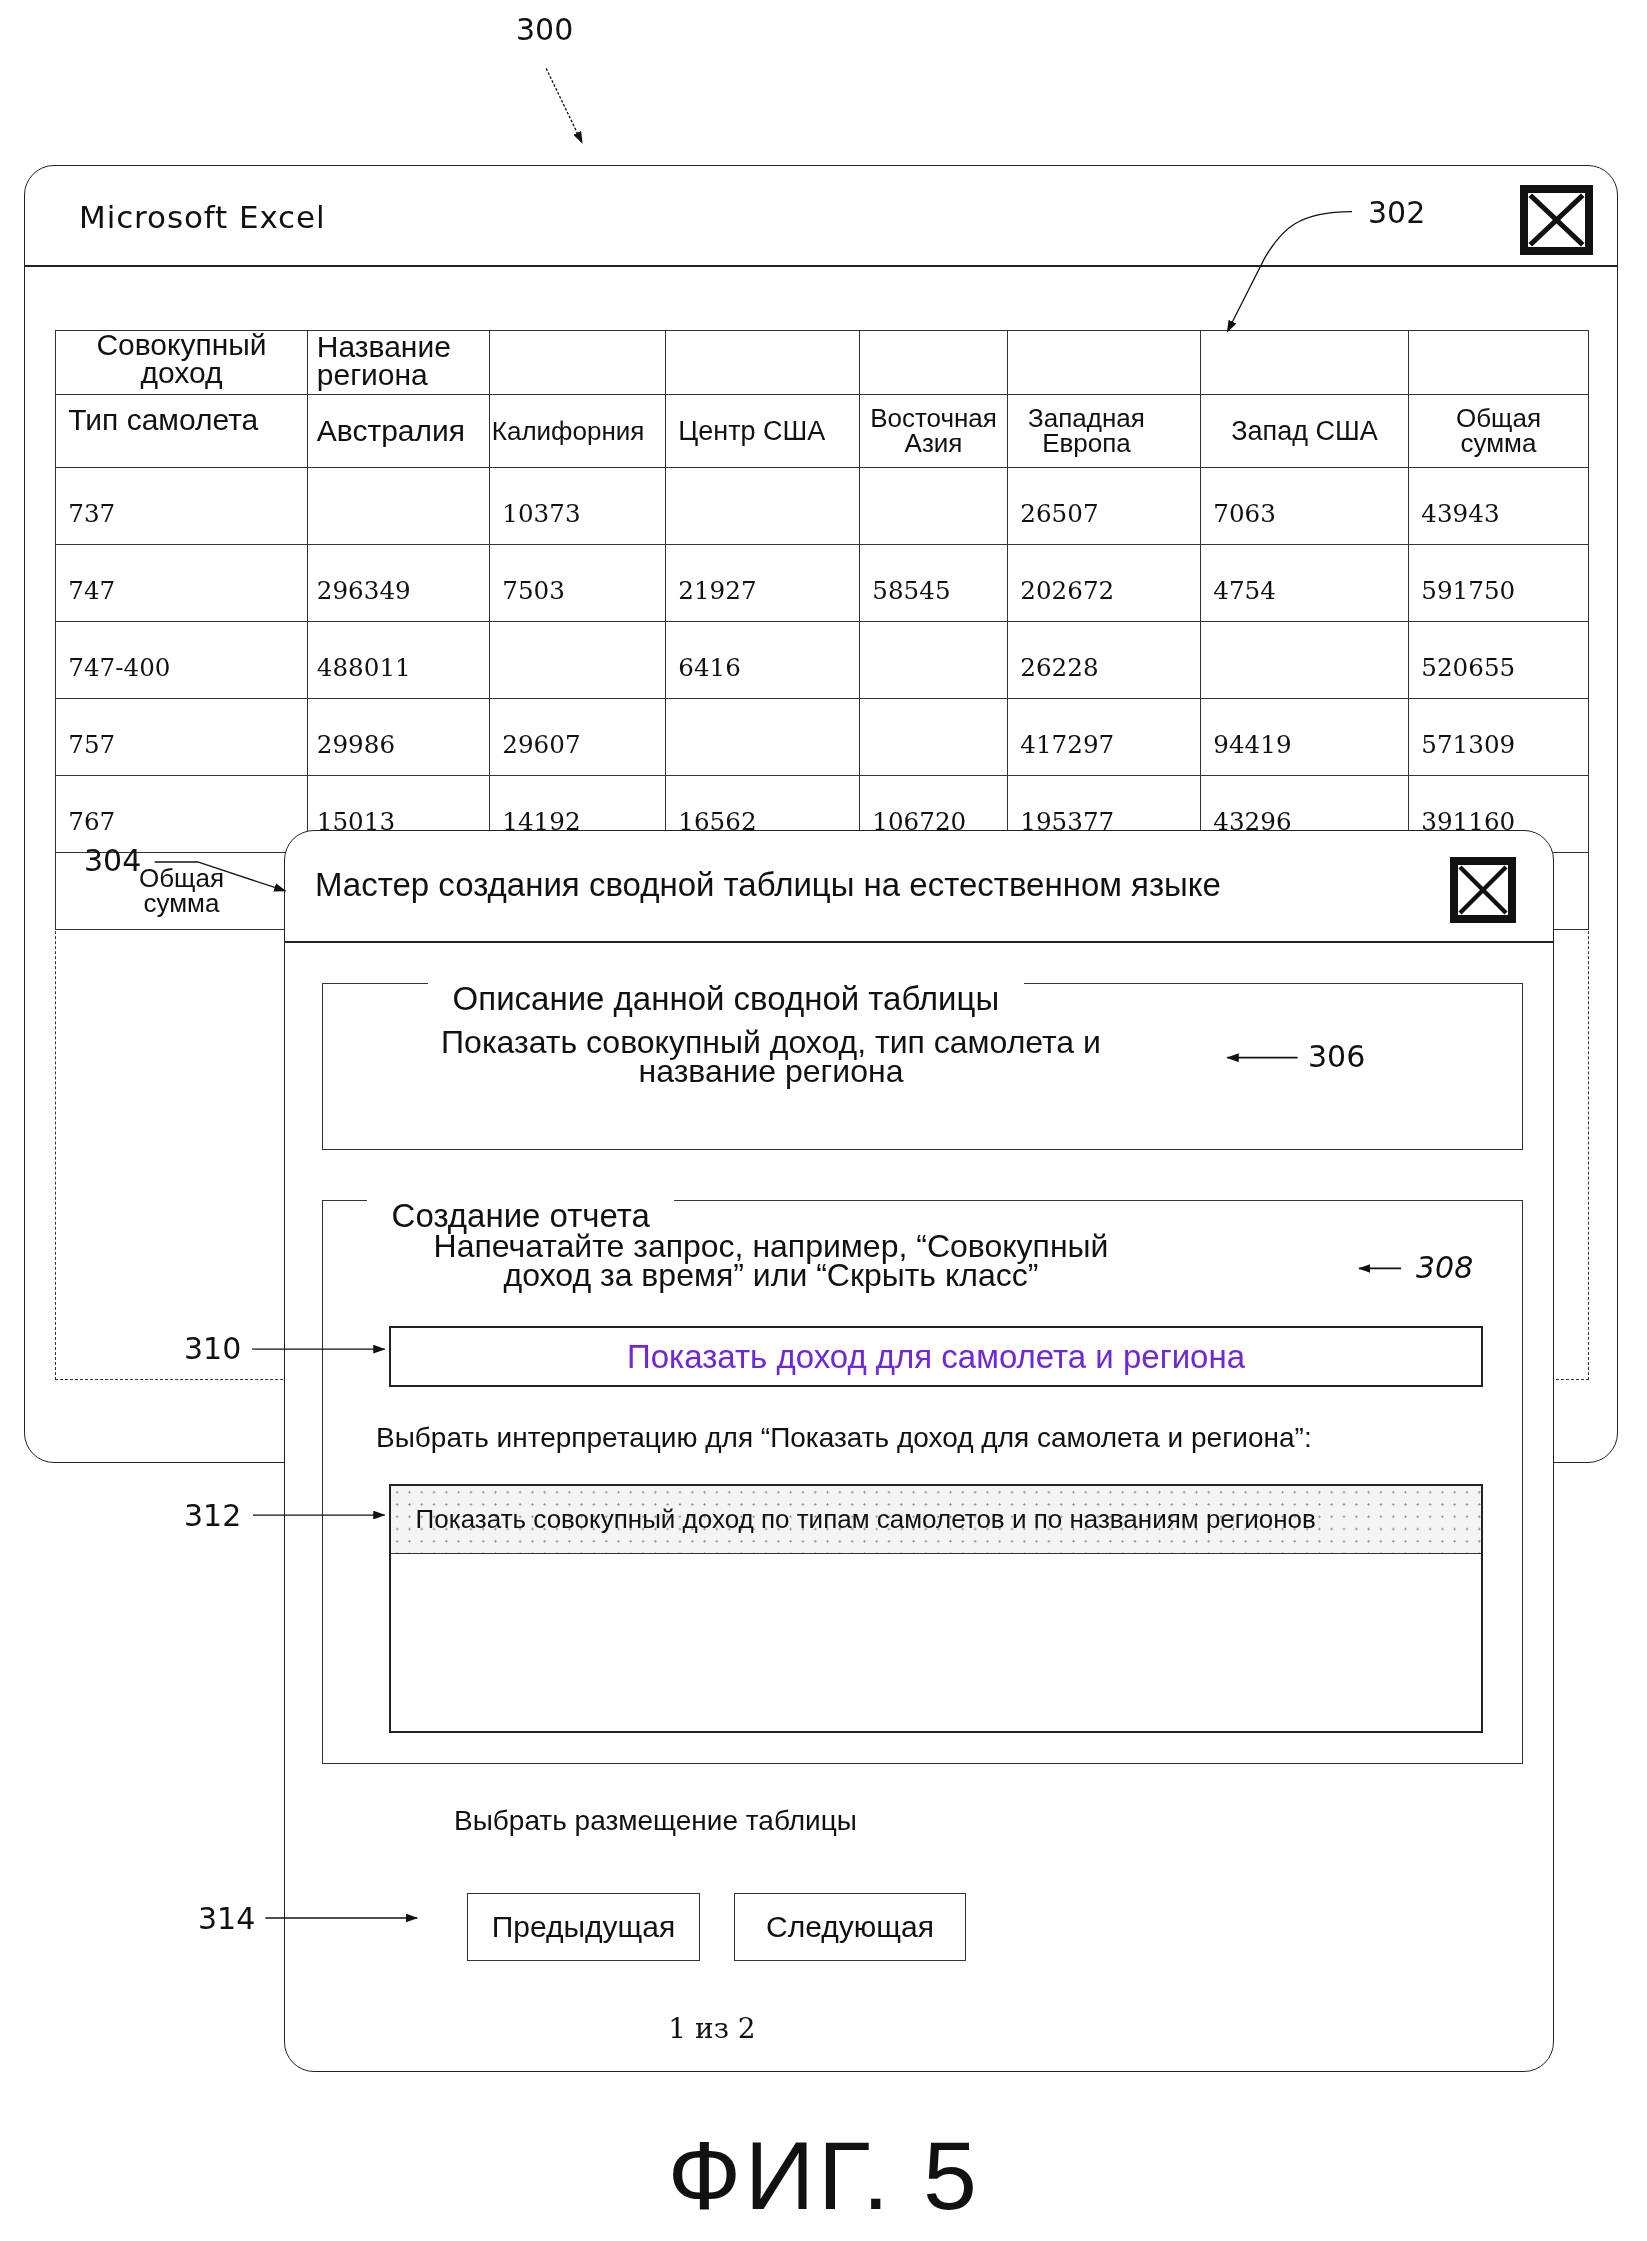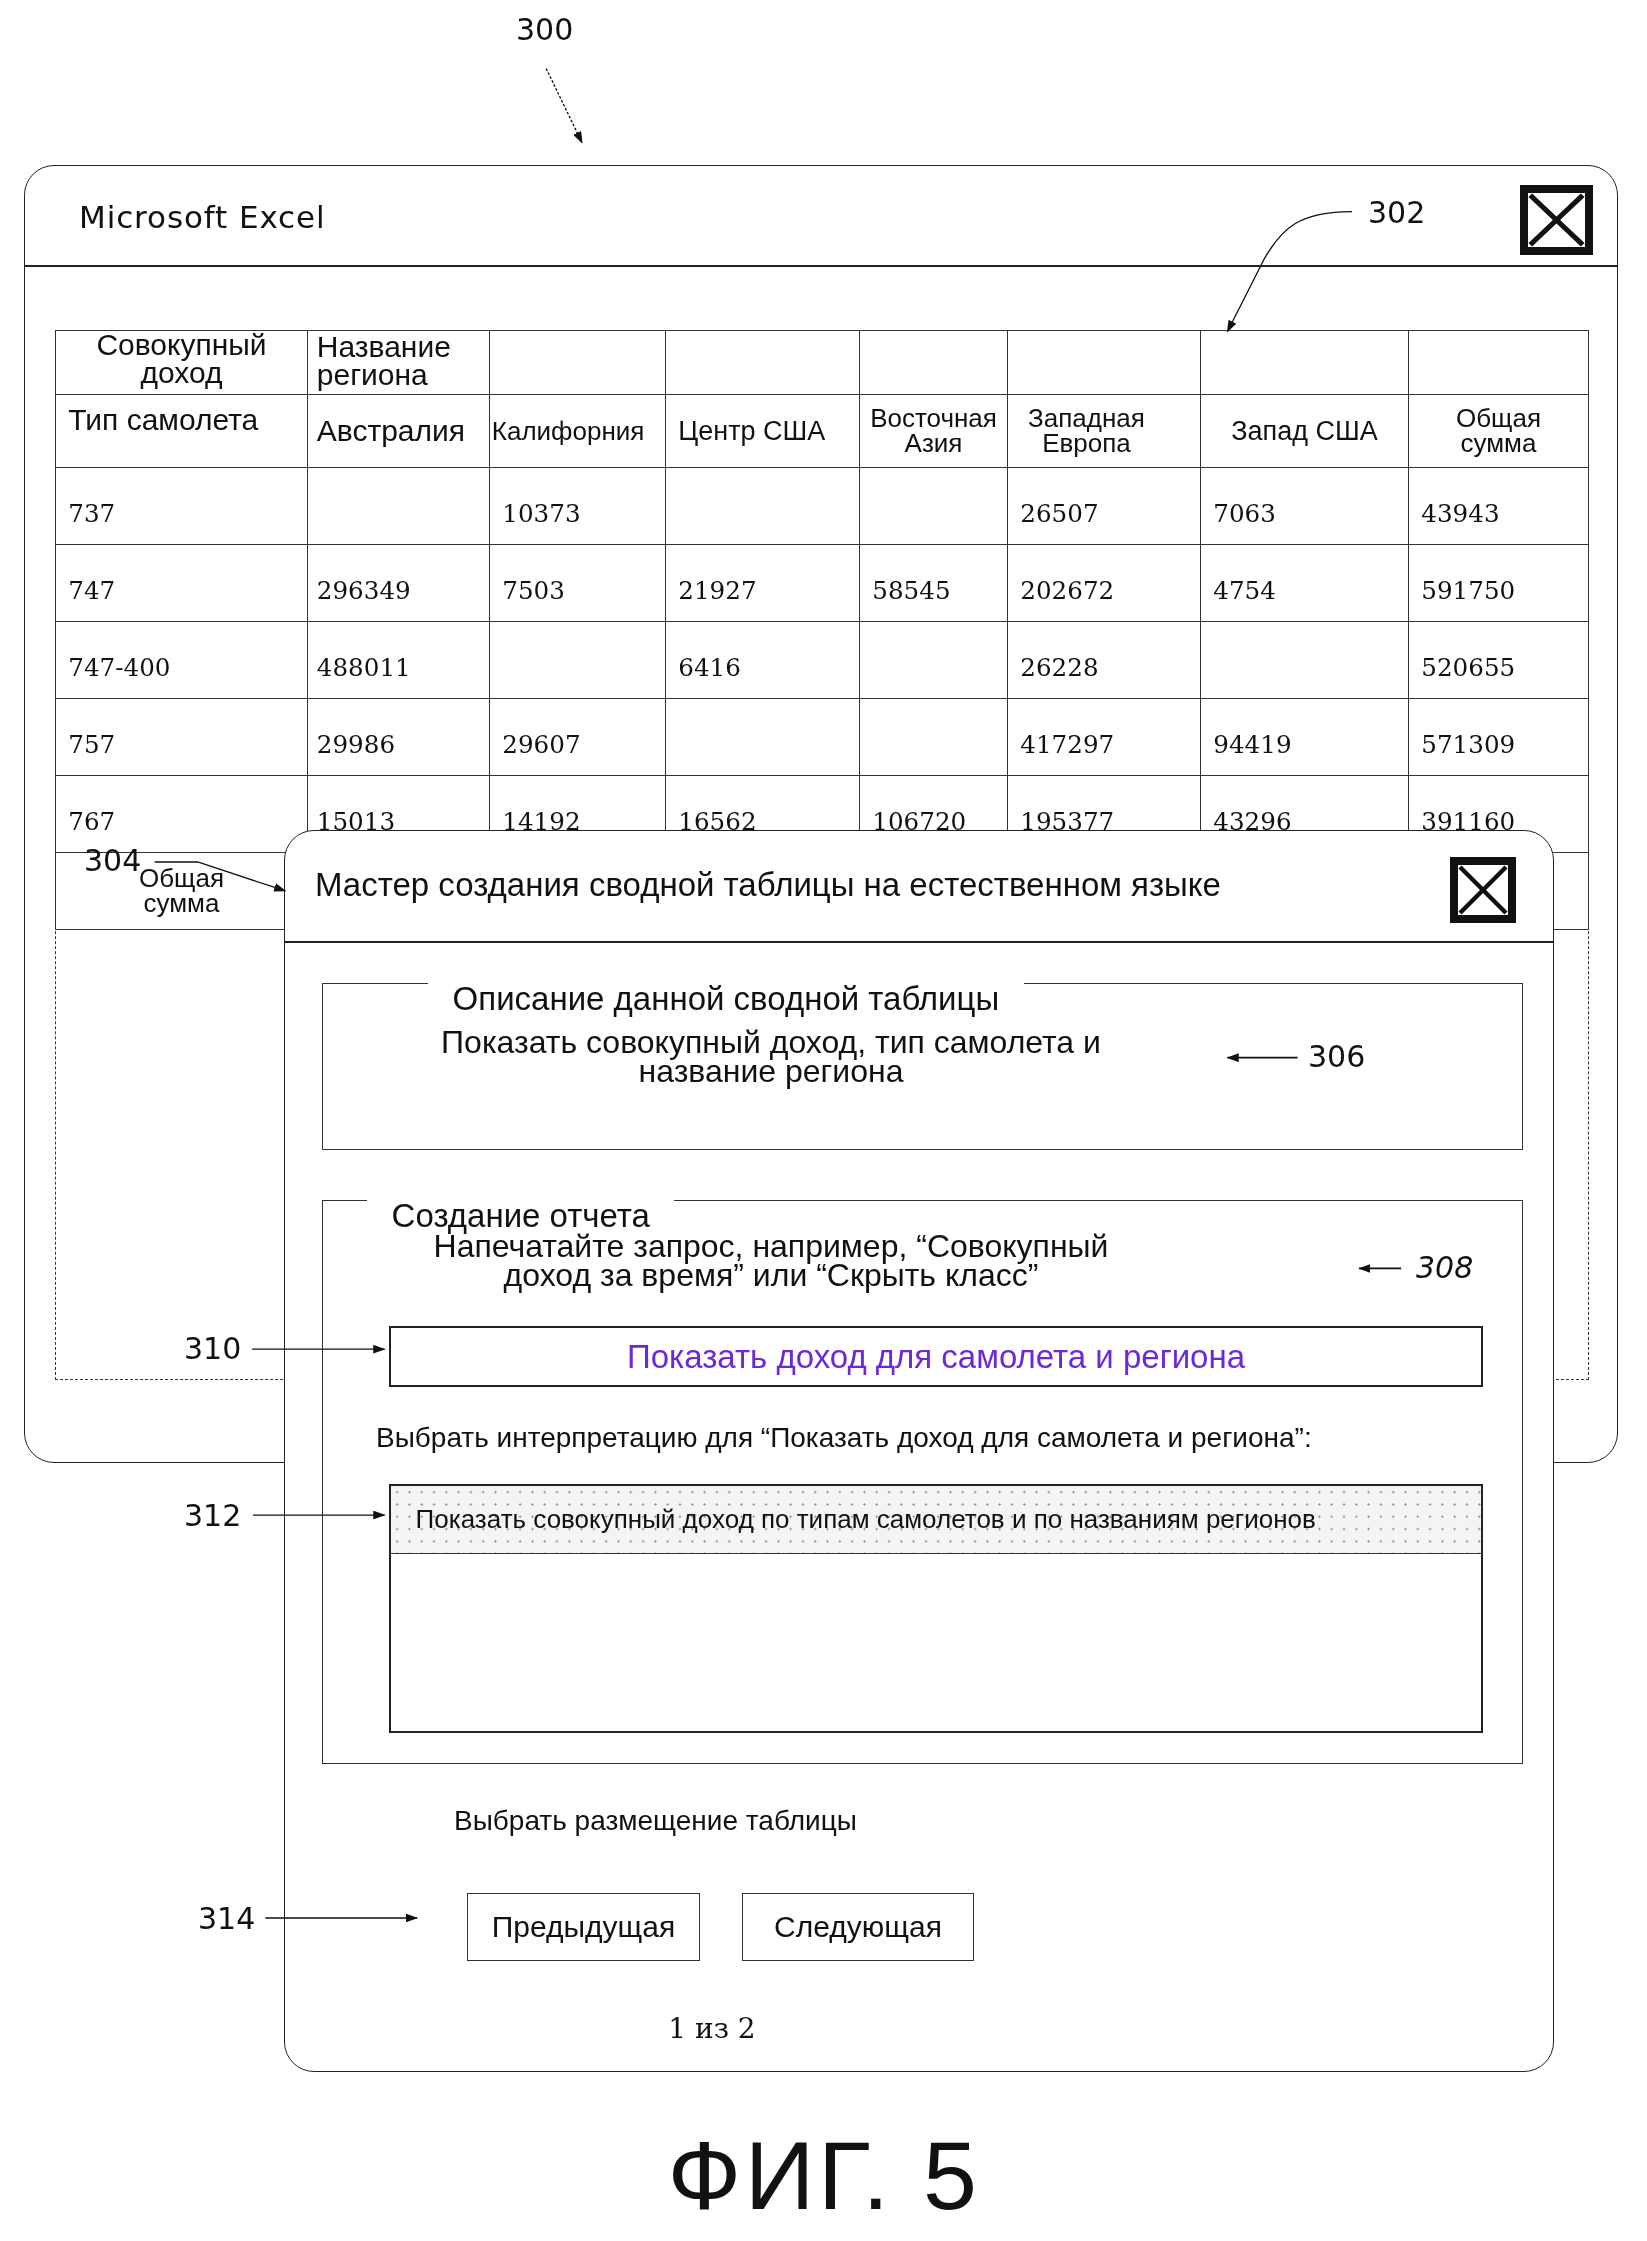--- a/index.html
+++ b/index.html
@@ -194,21 +194,21 @@
     <div id="interp-list" style="left:66px; top:283px; width:1094px; height:249px;">
       <div id="interp-selected">
         <span>Показать совокупный доход по типам самолетов и по названиям регионов</span>
       </div>
     </div>
   </div>
 
   <div style="position:absolute; left:169px; top:974px; font-size:28px;">Выбрать размещение таблицы</div>
 
   <div class="btn" style="left:182px; top:1062px; width:233px; height:68px;">Предыдущая</div>
-  <div class="btn" style="left:449px; top:1062px; width:232px; height:68px;margin-left:8px;">Следующая</div>
+  <div class="btn" style="left:449px; top:1062px; width:232px; height:68px;">Следующая</div>
 
   <div style="position:absolute; left:383px; top:1181px; width:88px; text-align:center; font-family:'DejaVu Serif', serif; font-size:28px;">1 из 2</div>
 </div>
 
 <div class="ref" style="left:84px; top:843px;">304</div>
 <div class="ref" style="left:1308px; top:1039px;">306</div>
 <div class="ref ref-italic" style="left:1416px; top:1250px;">308</div>
 <div class="ref" style="left:184px; top:1331px;">310</div>
 <div class="ref" style="left:184px; top:1498px;">312</div>
 <div class="ref" style="left:198px; top:1901px;">314</div>

